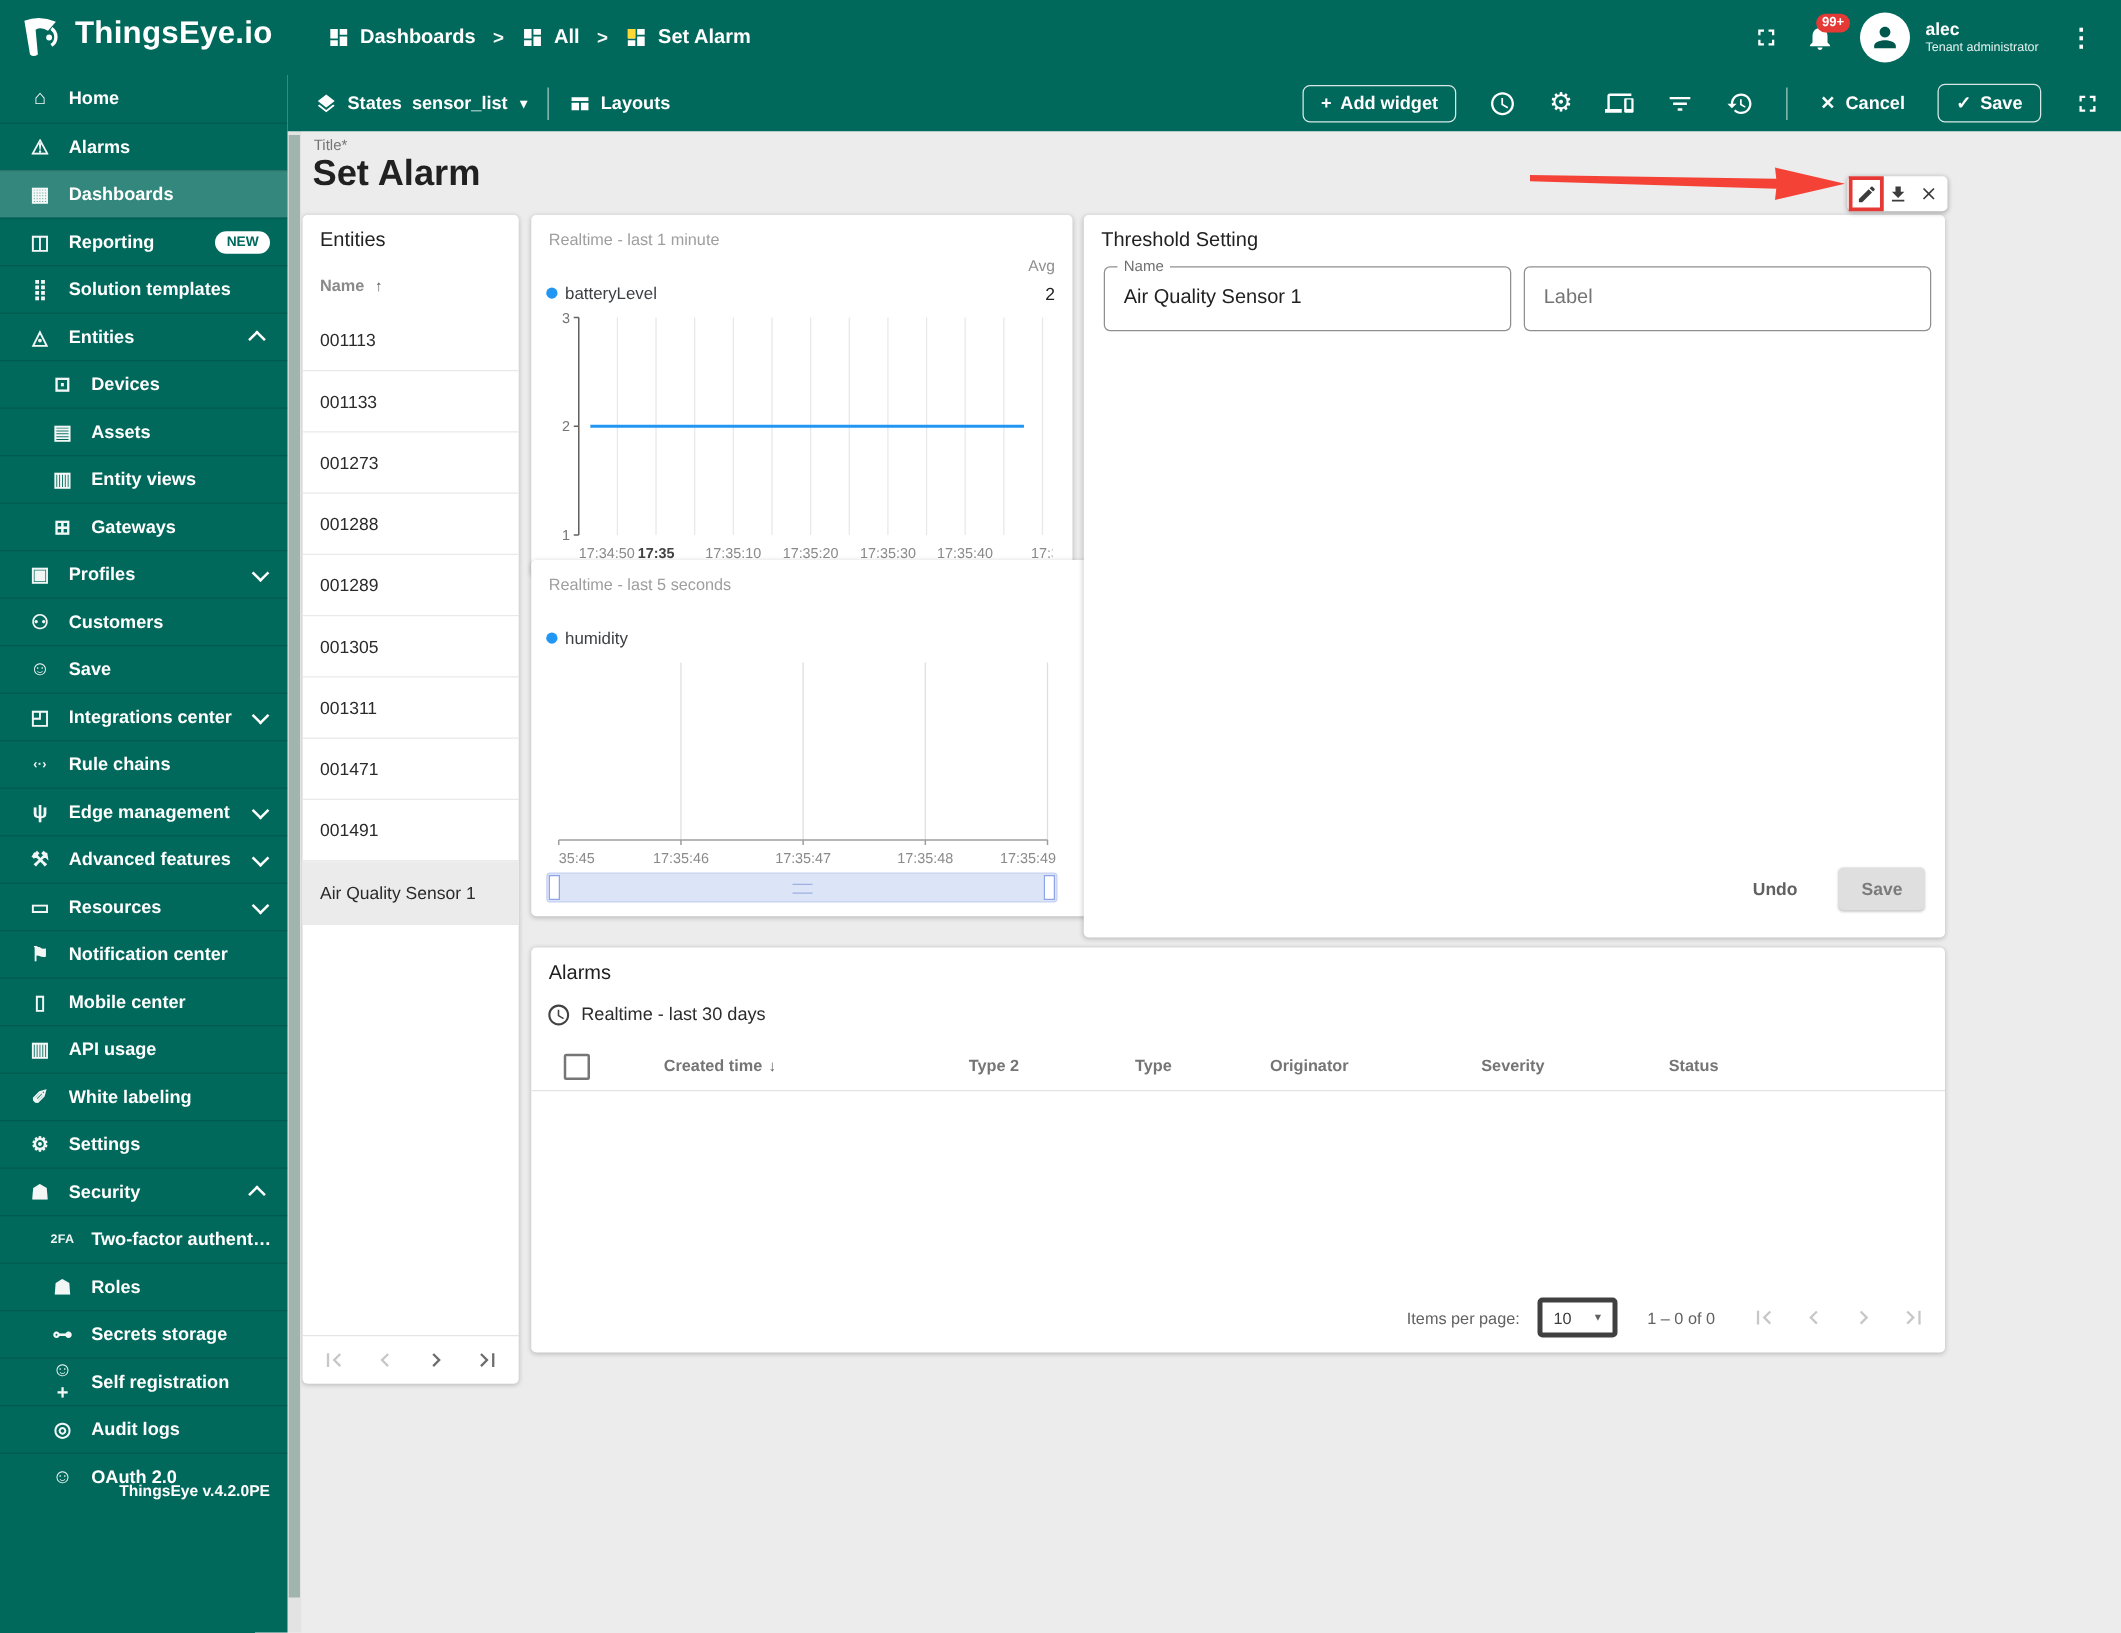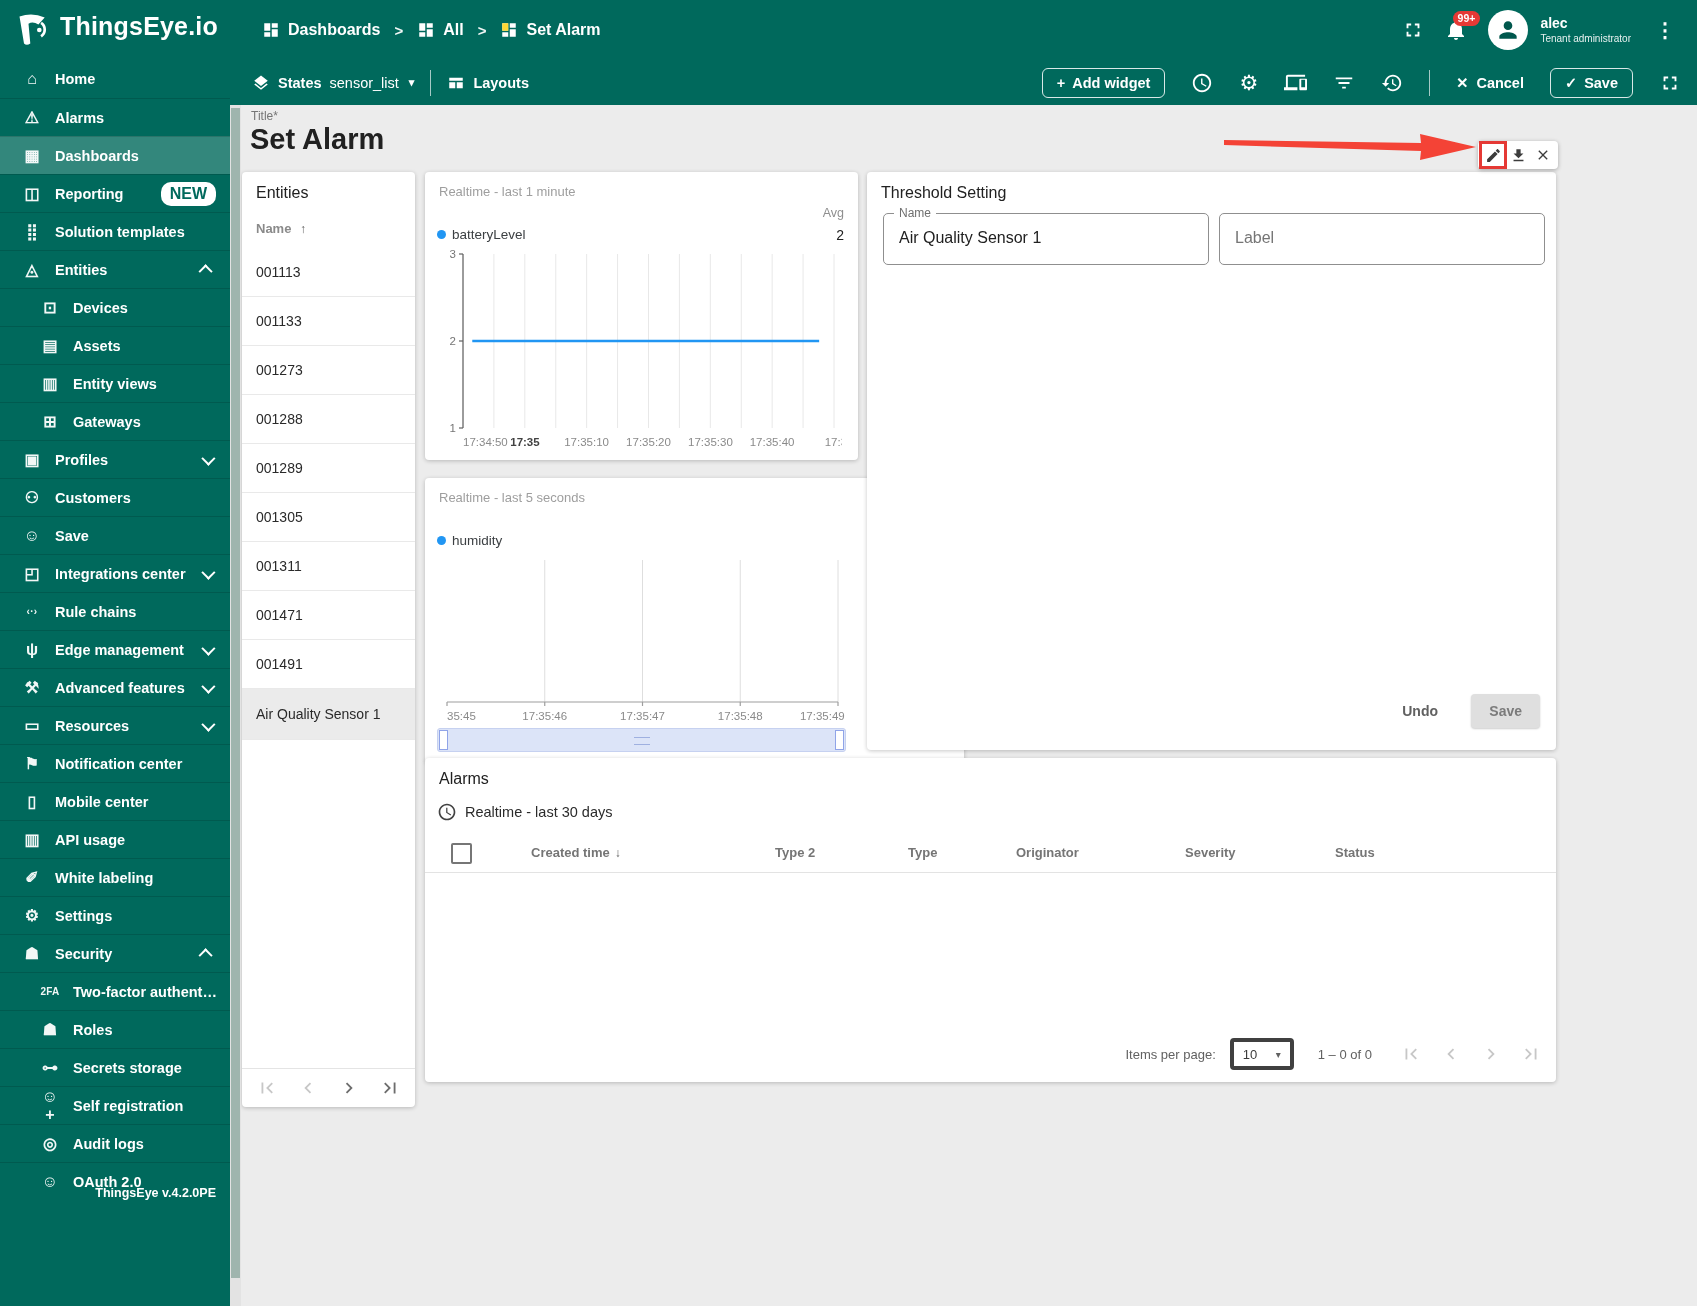--- a/index.html
+++ b/index.html
@@ -36,21 +36,21 @@
   
   .sidebar{position:absolute;left:0;top:60px;width:230px;bottom:0;background:#00695c;color:#fff;z-index:3;}
   .nav-item{height:38px;display:flex;align-items:center;padding:0 10px 0 20px;font-size:14.5px;font-weight:600;
     border-top:1px solid rgba(0,0,0,.14);cursor:pointer;box-sizing:border-box;}
   .nav-item:first-child{border-top:none;}
   .nav-item.active{background:rgba(255,255,255,.2);}
   .nav-item.sub{padding-left:38px;}
   .nav-icon{width:24px;margin-right:11px;font-size:16px;text-align:center;flex:none;opacity:.95;}
   .nav-icon.txt{font-size:10px;font-weight:bold;letter-spacing:.3px;}
   .nav-label{white-space:nowrap;overflow:hidden;text-overflow:ellipsis;flex:1;}
-  .nav-badge{background:#fff;color:#00695c;font-size:16px;font-weight:bold;border-radius:10px;
+  .nav-badge{background:#fff;color:#00695c;font-size:11px;font-weight:bold;border-radius:10px;
     padding:3px 9px;margin-right:4px;}
   .chev{width:8px;height:8px;border-right:2px solid #fff;border-bottom:2px solid #fff;flex:none;margin-right:8px;}
   .chev.down{transform:rotate(45deg) translateY(-2px);}
   .chev.up{transform:rotate(-135deg) translateY(-2px);}
   .version{position:absolute;bottom:106px;right:0;left:0;text-align:right;padding-right:14px;
     font-size:12.5px;font-weight:600;}
   
   .scrolltrack{position:absolute;left:230px;top:60px;width:11px;bottom:0;background:#e3e3e3;z-index:2;}
   .scrollthumb{position:absolute;left:1px;top:48px;width:9px;height:1170px;background:#9fb5ae;}
   
@@ -70,21 +70,21 @@
   .ent-head{position:absolute;left:14px;top:49px;font-size:13px;color:#8a8a8a;font-weight:600;}
   .ent-rows{position:absolute;left:0;top:76px;right:0;}
   .ent-row{height:48px;display:flex;align-items:center;padding-left:14px;font-size:14px;color:#2a2a2a;
     border-bottom:1px solid #e9e9e9;cursor:pointer;}
   .ent-row.selected{background:#ebebeb;height:50px;}
   .ent-pager{position:absolute;left:0;right:0;bottom:6px;border-top:1px solid #e4e4e4;
     display:flex;justify-content:space-around;align-items:center;padding:8px 4px 2px;}
   .pgbtn{background:none;border:none;padding:0;cursor:pointer;display:flex;align-items:center;}
   
   .chart1{left:425px;top:172px;width:433px;height:288px;}
-  .chart2{left:425px;top:478px;width:519px;height:285px;padding-left:20px;}
+  .chart2{left:425px;top:448px;width:519px;height:285px;padding-left:20px;}
   .ch-header{position:absolute;left:14px;top:12px;font-size:13px;color:#9e9e9e;}
   .ch-agg{position:absolute;right:14px;top:34px;font-size:12.5px;color:#8f8f8f;}
   .ch-aggval{position:absolute;right:14px;top:55px;font-size:14px;color:#212121;}
   .legend{position:absolute;left:12px;top:55px;display:flex;align-items:center;gap:6px;
     font-size:13.5px;color:#3c4043;cursor:pointer;}
   .legend-dot{width:9px;height:9px;border-radius:50%;background:#2196f3;}
   .plot{position:absolute;left:12px;top:76px;}
   .hscroll{position:absolute;left:12px;top:250px;width:409px;height:24px;background:#dce4f8;
     border:1px solid #c6d1f0;border-radius:3px;box-sizing:border-box;cursor:grab;}
   .hs-handle{position:absolute;top:1px;width:9px;height:20px;background:#fff;border:1px solid #90a4e8;box-sizing:border-box;}
@@ -183,21 +183,21 @@
       <span class="kebab">⋮</span>
     </div>
   </header>
 
   <div class="toolbar">
     <span class="tb-item">
       <svg width="18" height="18" viewBox="0 0 24 24">
           <path fill="#fff" d="M11.99 18.54l-7.37-5.73L3 14.07l9 7 9-7-1.63-1.27-7.38 5.74zM12 16l7.36-5.73L21 9l-9-7-9 7 1.63 1.27L12 16z"></path>
         </svg>
       <span>States</span>
-      <span style="font-weight:normal">sensor_list</span>
+      <span style="font-weight:bold">sensor_list</span>
       <span class="tb-caret">▾</span>
     </span>
     <span class="tb-div"></span>
     <span class="tb-item">
       <svg width="18" height="18" viewBox="0 0 24 24">
           <path fill="#fff" d="M3 5h18v4H3zM3 11h8v8H3zM13 11h8v8h-8z"></path>
         </svg>
       <span>Layouts</span>
     </span>
     <div class="tb-right">

